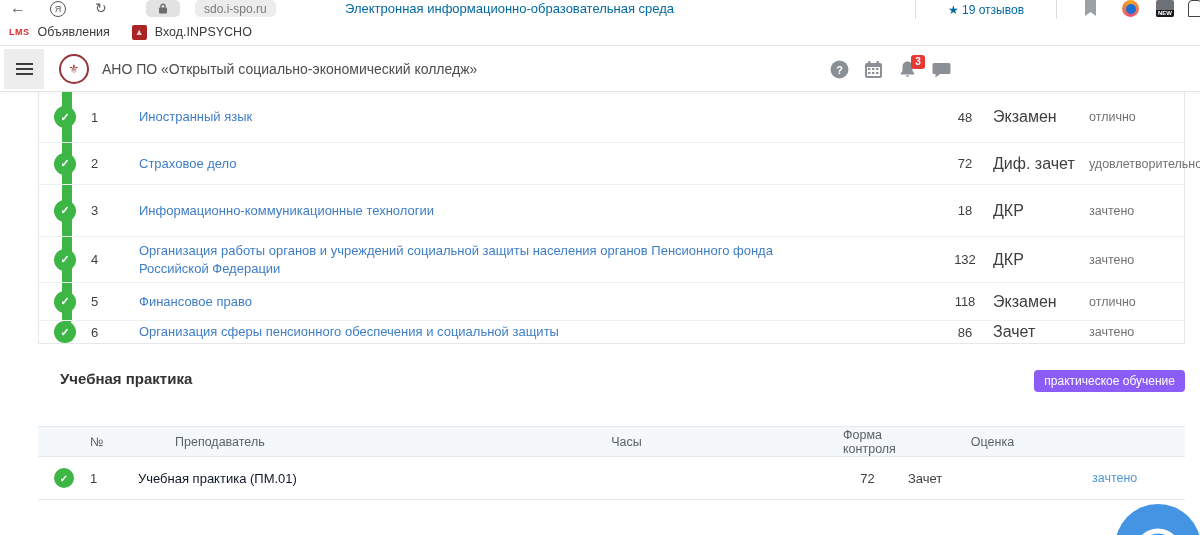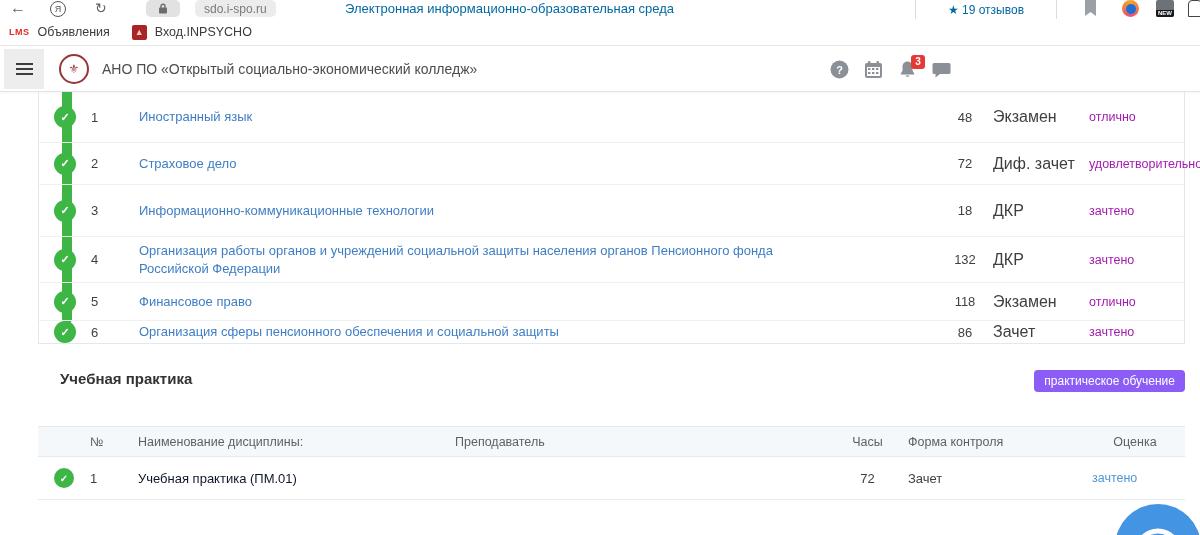--- a/index.html
+++ b/index.html
@@ -71,21 +71,21 @@
   .crow:nth-of-type(4){ min-height:52px; }
   .crow:nth-of-type(5){ min-height:46px; }
   .crow:nth-of-type(6){ min-height:38px; }
   .check { width:22px; height:22px; border-radius:50%; background:#3db645; color:#fff; margin:0 auto;
     display:flex; align-items:center; justify-content:center; font-size:11px; font-weight:bold; }
   .cnum { font-size:13px; color:#3f3f3f; }
   .ctitle a, .ctitle { color:#3f7ec5; font-size:13px; text-decoration:none; line-height:1.35;
     display:inline-block; max-width:680px; cursor:pointer; }
   .chours { text-align:center; font-size:13px; color:#3f3f3f; }
   .cform { font-size:16px; color:#3f3f3f; }
-  .cgrade { font-size:12.5px; color:#a21caf; cursor:pointer; }
+  .cgrade { font-size:12.5px; color:#737373; cursor:pointer; }
 
   
   .practice-head { width:1147px; margin-top:26px; display:flex; align-items:flex-start;
     justify-content:space-between; padding-left:22px; }
   .practice-title { font-size:15px; font-weight:bold; color:#333; }
   .practice-badge { background:#8b5cf6; color:#fff; font-size:12px; padding:4px 10px;
     border-radius:4px; cursor:pointer; }
 
   
   .ptable { width:1147px; margin-top:34px; border-top:1px solid #e7eaec; border-bottom:1px solid #e7eaec; }
@@ -249,21 +249,20 @@
 
     <div class="practice-head">
       <span class="practice-title">Учебная практика</span>
       <span class="practice-badge">практическое обучение</span>
     </div>
 
     <div class="ptable">
       <div class="trow thead">
         <span></span>
         <span>№</span>
-        <span>Наименование дисциплины:</span>
         <span class="th-teacher">Преподаватель</span>
         <span class="th-hours">Часы</span>
         <span class="th-form">Форма контроля</span>
         <span class="th-grade">Оценка</span>
       </div>
       <div class="trow tbody-row">
         <span class="check tcheck" style="margin:0 auto">✓</span>
         <span>1</span>
         <span class="td-name">Учебная практика (ПМ.01)</span>
         <span></span>

